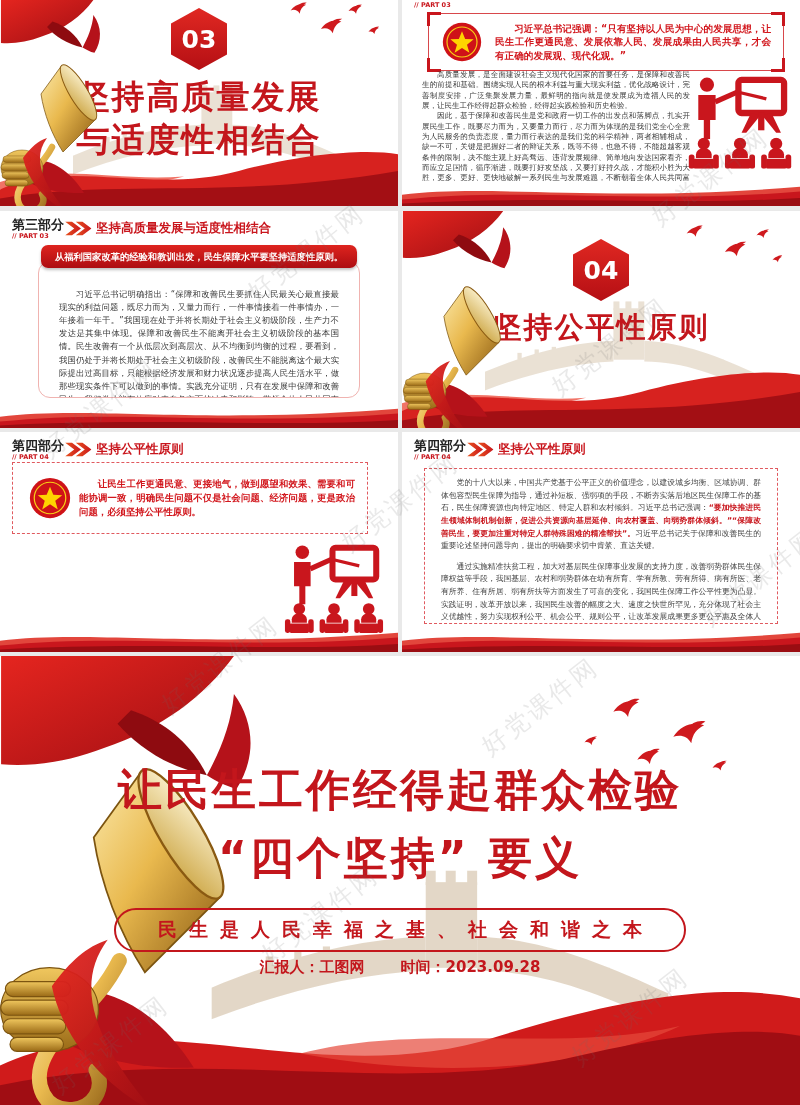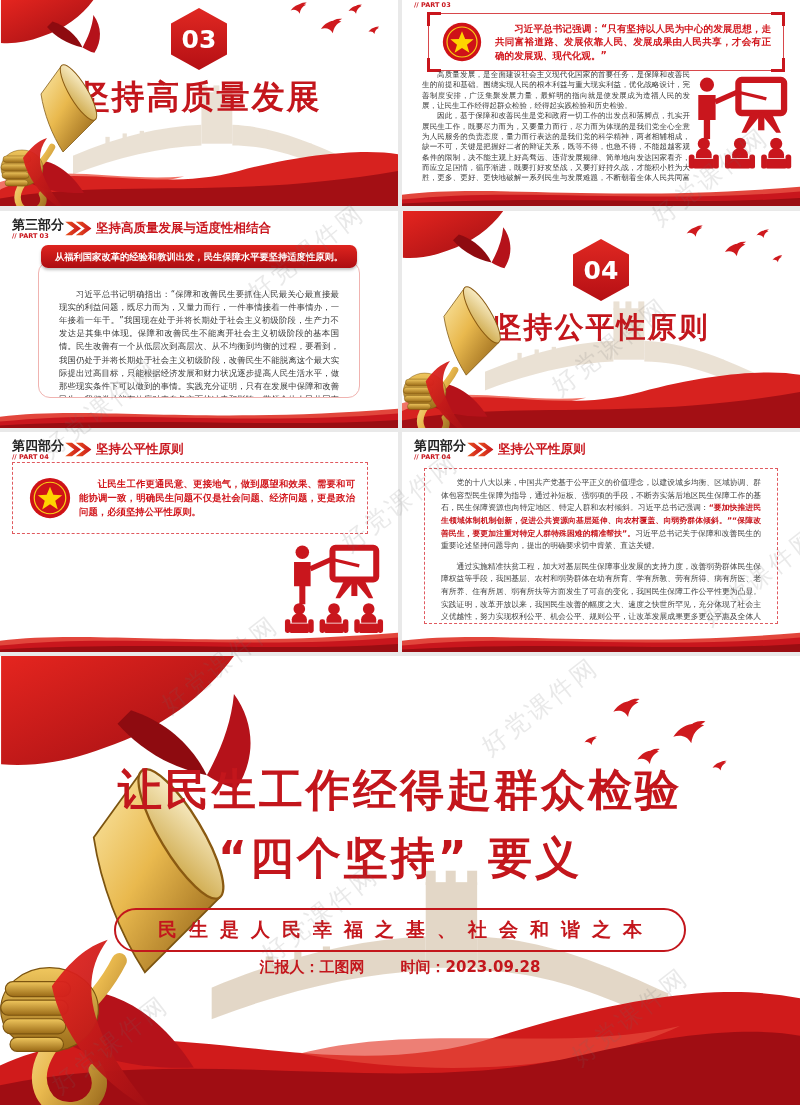--- a/index.html
+++ b/index.html
@@ -229,40 +229,41 @@
         </svg>
     </div>
     <div class="hex" style="top:8px;">
       <span>03</span>
     </div>
     <svg class="wallbg" style="left:60px;bottom:28px;width:300px;" height="120" viewBox="0 0 320 140">
         <use href="#greatWall"></use>
       </svg>
     <div class="dtitle" style="top:76px;font-size:33px;">
       <div>坚持高质量发展</div>
+      <div>与适度性相结合</div>
     </div>
     <svg class="wave" height="72" viewBox="0 0 400 78" preserveAspectRatio="none">
         <use href="#waveBig"></use>
       </svg>
     <svg class="trumpet" style="left:-12px;bottom:-16px;" width="120" height="160" viewBox="0 0 240 320">
         <use href="#trumpet"></use>
       </svg>
   </section>
 
   <section class="slide" id="slideB" style="left:402px;top:0;width:398px;height:206px;">
     <div style="position:absolute;left:12px;top:1px;font-size:6.5px;color:#c9161d;font-weight:bold;z-index:5;">// PART 03</div>
     <div class="quote-box">
       <i class="qc tl"></i>
         <i class="qc tr"></i>
       <i class="qc bl"></i>
         <i class="qc br"></i>
       <svg class="qstar" width="40" height="40" viewBox="0 0 48 48">
           <use href="#starBadge"></use>
         </svg>
-      <div class="qtext">习近平总书记强调：“只有坚持以人民为中心的发展思想，走共同富裕道路、发展依靠人民、发展成果由人民共享，才会有正确的发展观、现代化观。”</div>
+      <div class="qtext">习近平总书记强调：“只有坚持以人民为中心的发展思想，让民生工作更通民意、发展依靠人民、发展成果由人民共享，才会有正确的发展观、现代化观。”</div>
     </div>
     <div class="b-body">
       <p>高质量发展，是全面建设社会主义现代化国家的首要任务，是保障和改善民生的前提和基础。围绕实现人民的根本利益与重大现实利益，优化战略设计，完善制度安排，广泛集聚发展力量，最鲜明的指向就是使发展成为造福人民的发展，让民生工作经得起群众检验，经得起实践检验和历史检验。</p>
       <p>因此，基于保障和改善民生是党和政府一切工作的出发点和落脚点，扎实开展民生工作，既要尽力而为，又要量力而行，尽力而为体现的是我们党全心全意为人民服务的负责态度，量力而行表达的是我们党的科学精神，两者相辅相成，缺一不可，关键是把握好二者的辩证关系，既等不得，也急不得，不能超越客观条件的限制，决不能主观上好高骛远、违背发展规律、简单地向发达国家看齐，而应立足国情，循序渐进，既要打好攻坚战，又要打好持久战，才能积小胜为大胜，更多、更好、更快地破解一系列民生与发展难题，不断朝着全体人民共同富裕的目标前进。</p>
     </div>
     <svg class="presenter" style="right:8px;top:76px;" width="104" height="96" viewBox="0 0 132 122">
         <use href="#presenterBoard"></use>
       </svg>
     <svg class="wave" height="24" viewBox="0 0 400 30" preserveAspectRatio="none">
         <use href="#waveSm"></use>

